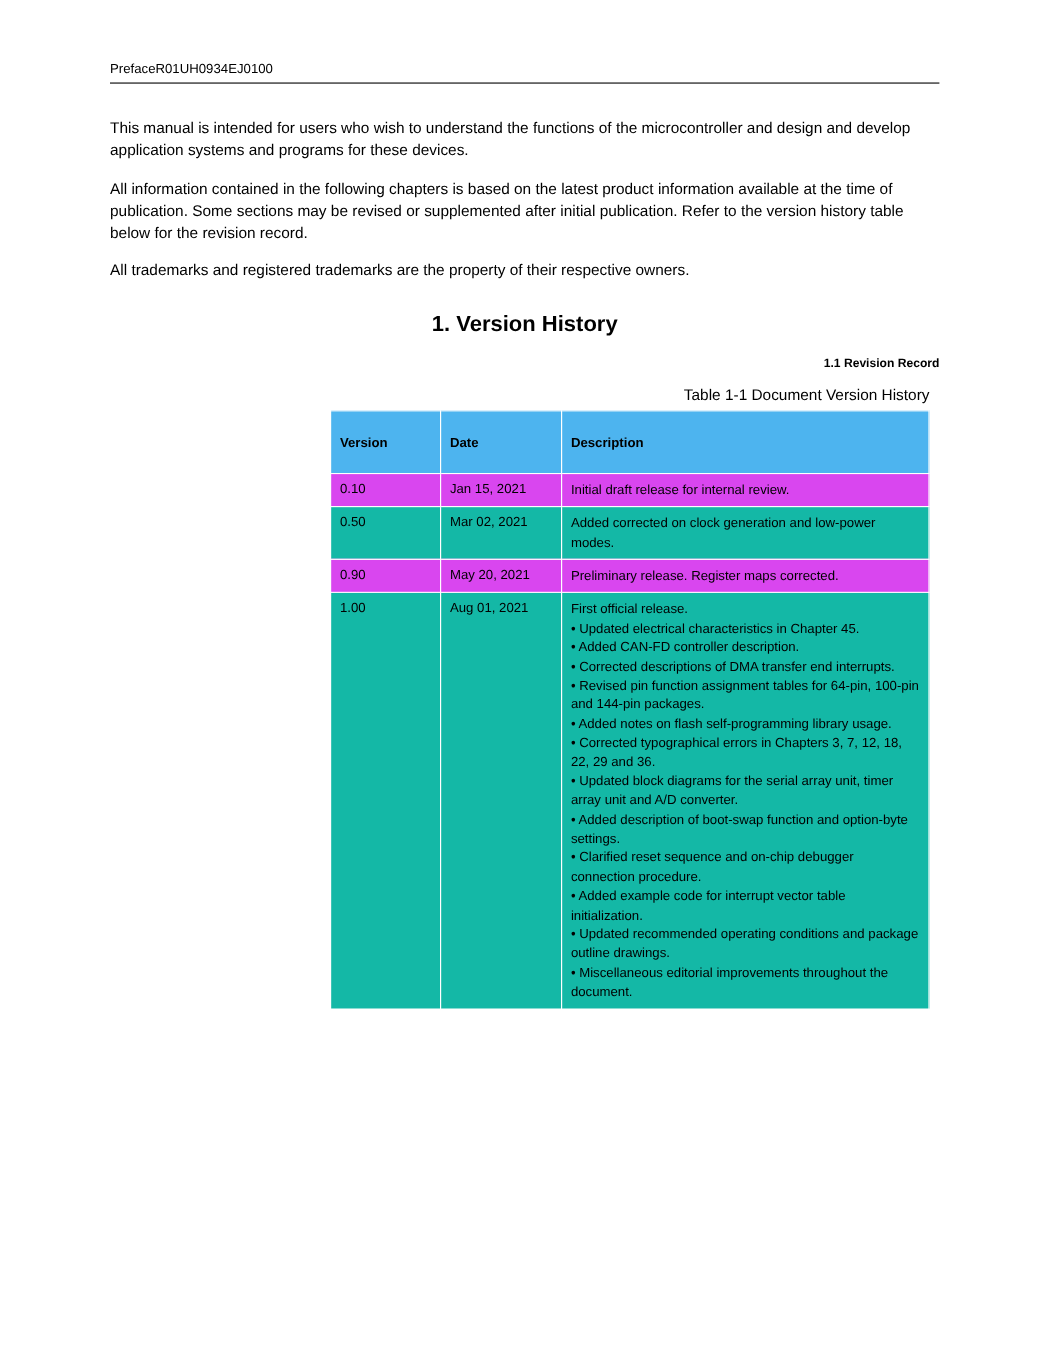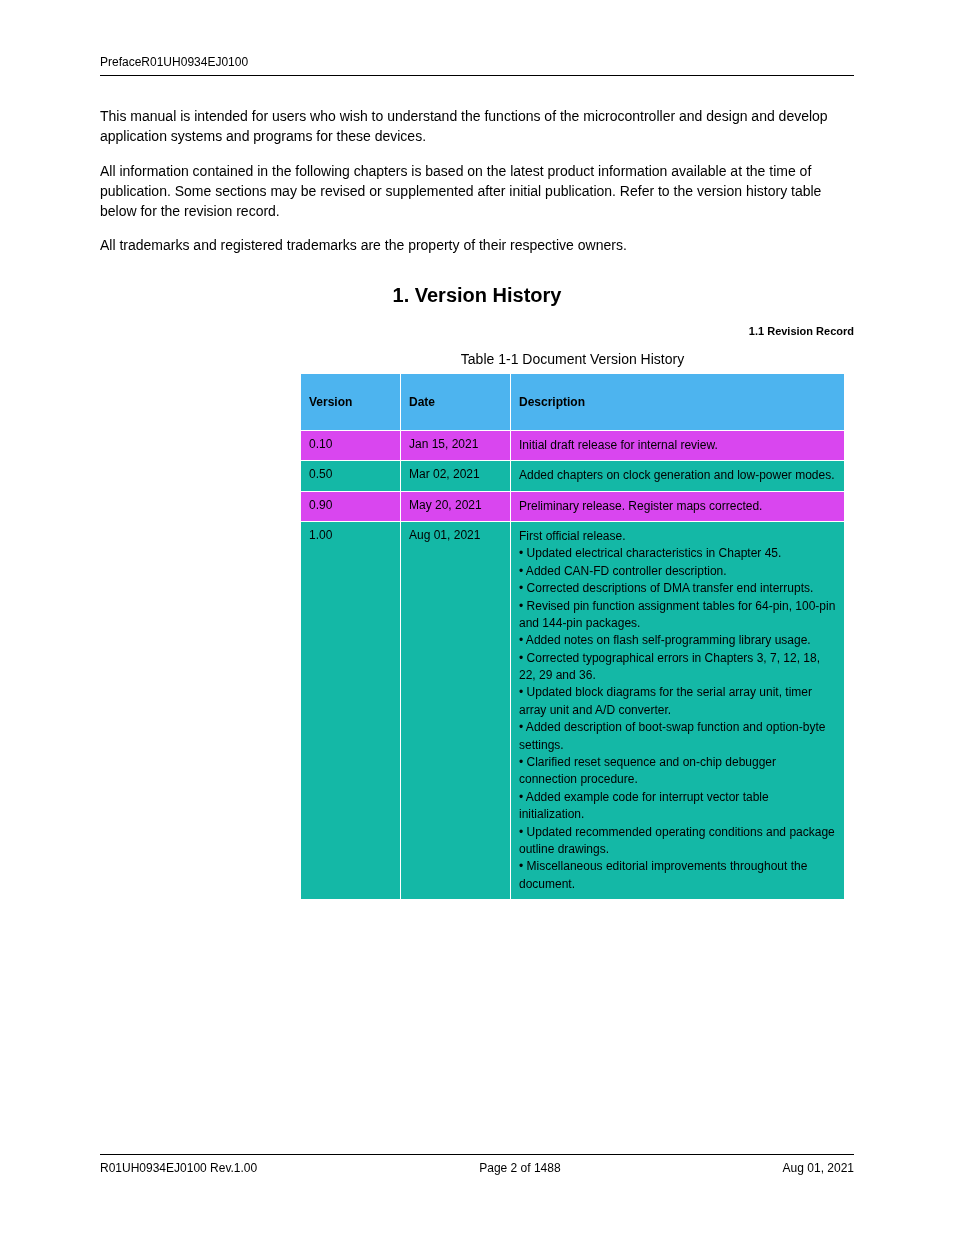--- a/index.html
+++ b/index.html
@@ -36,21 +36,21 @@
     text-align: center;
   }
   h3.subsection {
     font-size: 11px;
     font-weight: bold;
     margin: 18px 0 8px 0;
     text-align: right;
   }
   .table-caption {
     font-size: 14px;
-    text-align: center;
+    text-align: right;
     margin: 14px 0 6px 0;
   }
   .table-wrap {
     margin-left: 200px;
     width: 545px;
   }
   table.vhist {
     border-collapse: collapse;
     width: 100%;
     font-size: 12px;
@@ -122,35 +122,30 @@
       </thead>
       <tbody id="vhist-body">
           <tr class="odd">
             <td>0.10</td>
             <td>Jan 15, 2021</td>
             <td class="desc">Initial draft release for internal review.</td>
           </tr>
           <tr class="even">
             <td>0.50</td>
             <td>Mar 02, 2021</td>
-            <td class="desc">Added chapters on clock generation and low-power modes.</td>
+            <td class="desc">Added corrected on clock generation and low-power modes.</td>
           </tr>
           <tr class="odd">
             <td>0.90</td>
             <td>May 20, 2021</td>
             <td class="desc">Preliminary release. Register maps corrected.</td>
           </tr>
           <tr class="even">
             <td>1.00</td>
             <td>Aug 01, 2021</td>
             <td class="desc">First official release.<br>• Updated electrical characteristics in Chapter 45.<br>• Added CAN-FD controller description.<br>• Corrected descriptions of DMA transfer end interrupts.<br>• Revised pin function assignment tables for 64-pin, 100-pin and 144-pin packages.<br>• Added notes on flash self-programming library usage.<br>• Corrected typographical errors in Chapters 3, 7, 12, 18, 22, 29 and 36.<br>• Updated block diagrams for the serial array unit, timer array unit and A/D converter.<br>• Added description of boot-swap function and option-byte settings.<br>• Clarified reset sequence and on-chip debugger connection procedure.<br>• Added example code for interrupt vector table initialization.<br>• Updated recommended operating conditions and package outline drawings.<br>• Miscellaneous editorial improvements throughout the document.</td>
           </tr>
         </tbody>
     </table>
   </div>
 
-  <div class="footer">
-    <span>R01UH0934EJ0100  Rev.1.00</span>
-    <span class="mid">Page 2 of 1488</span>
-    <span>Aug 01, 2021</span>
-  </div>
 
 </div>
 
 </body></html>

